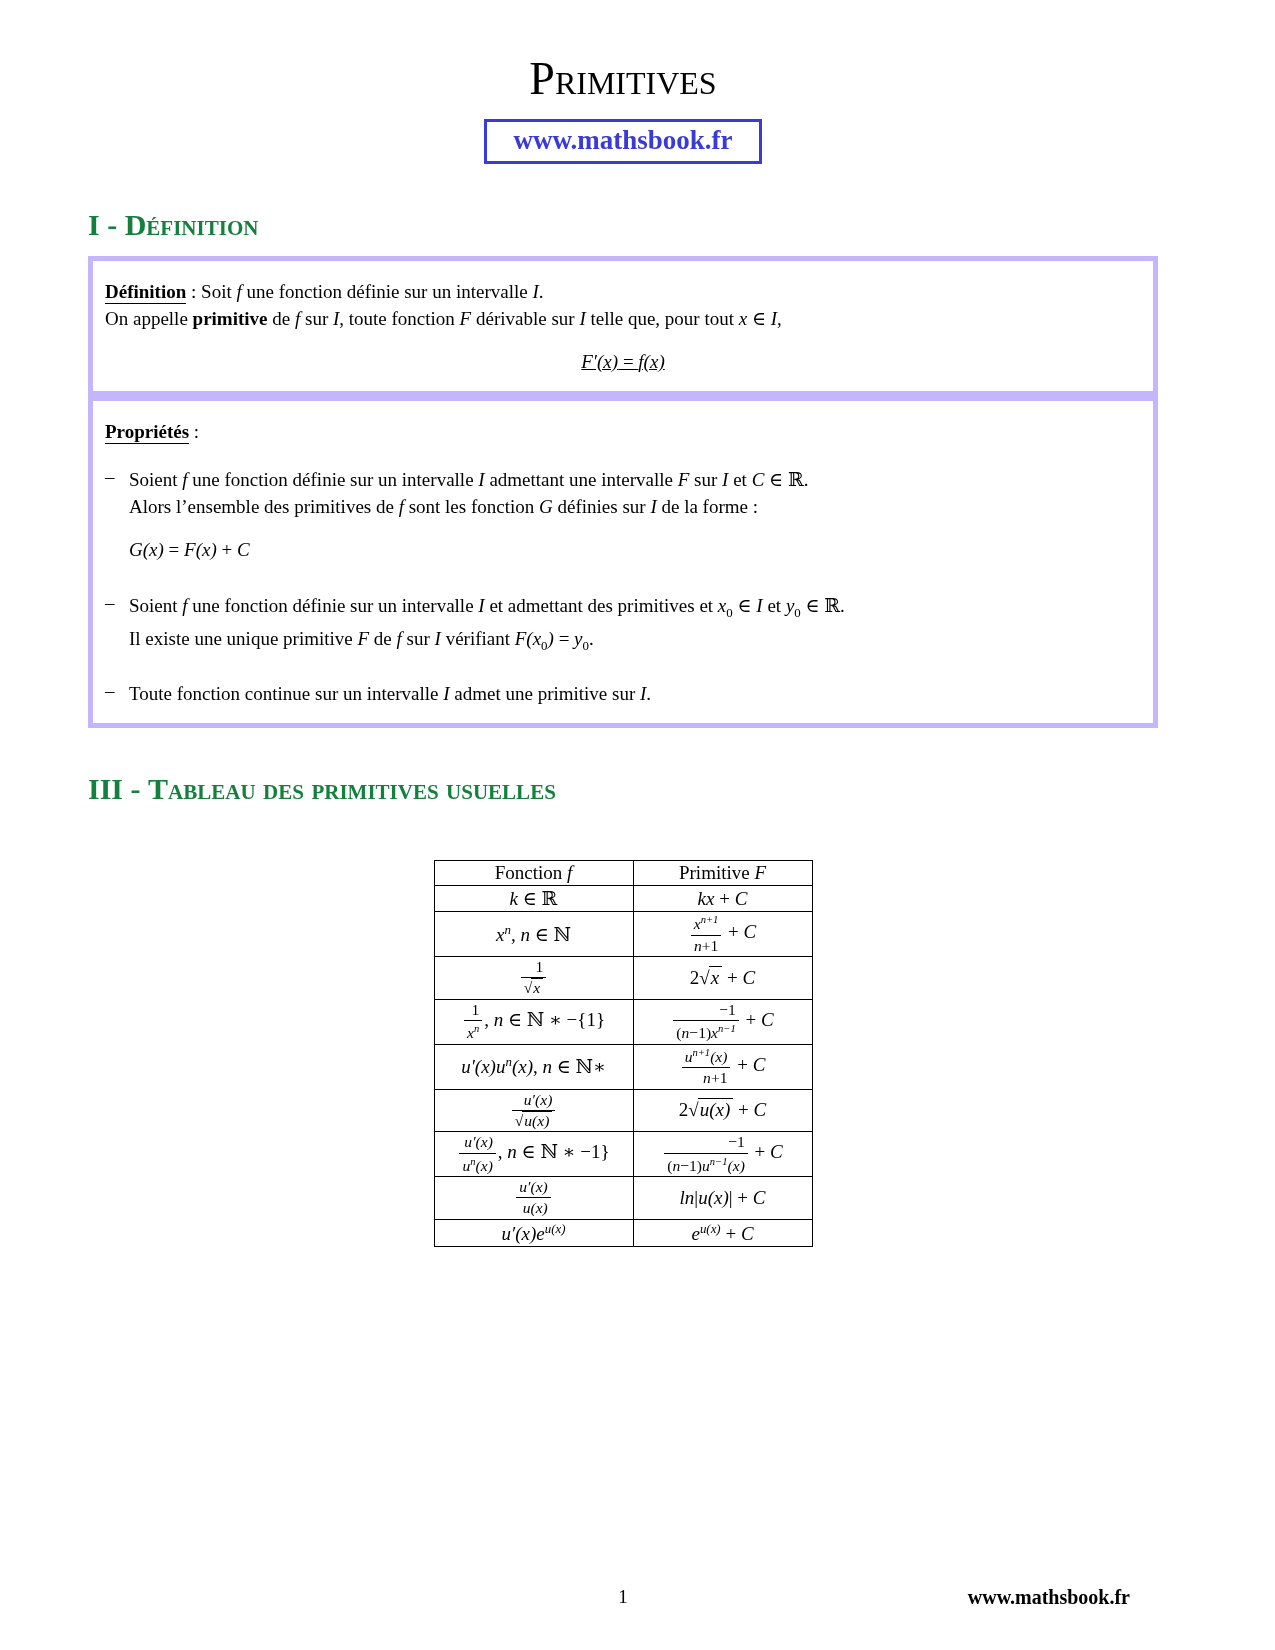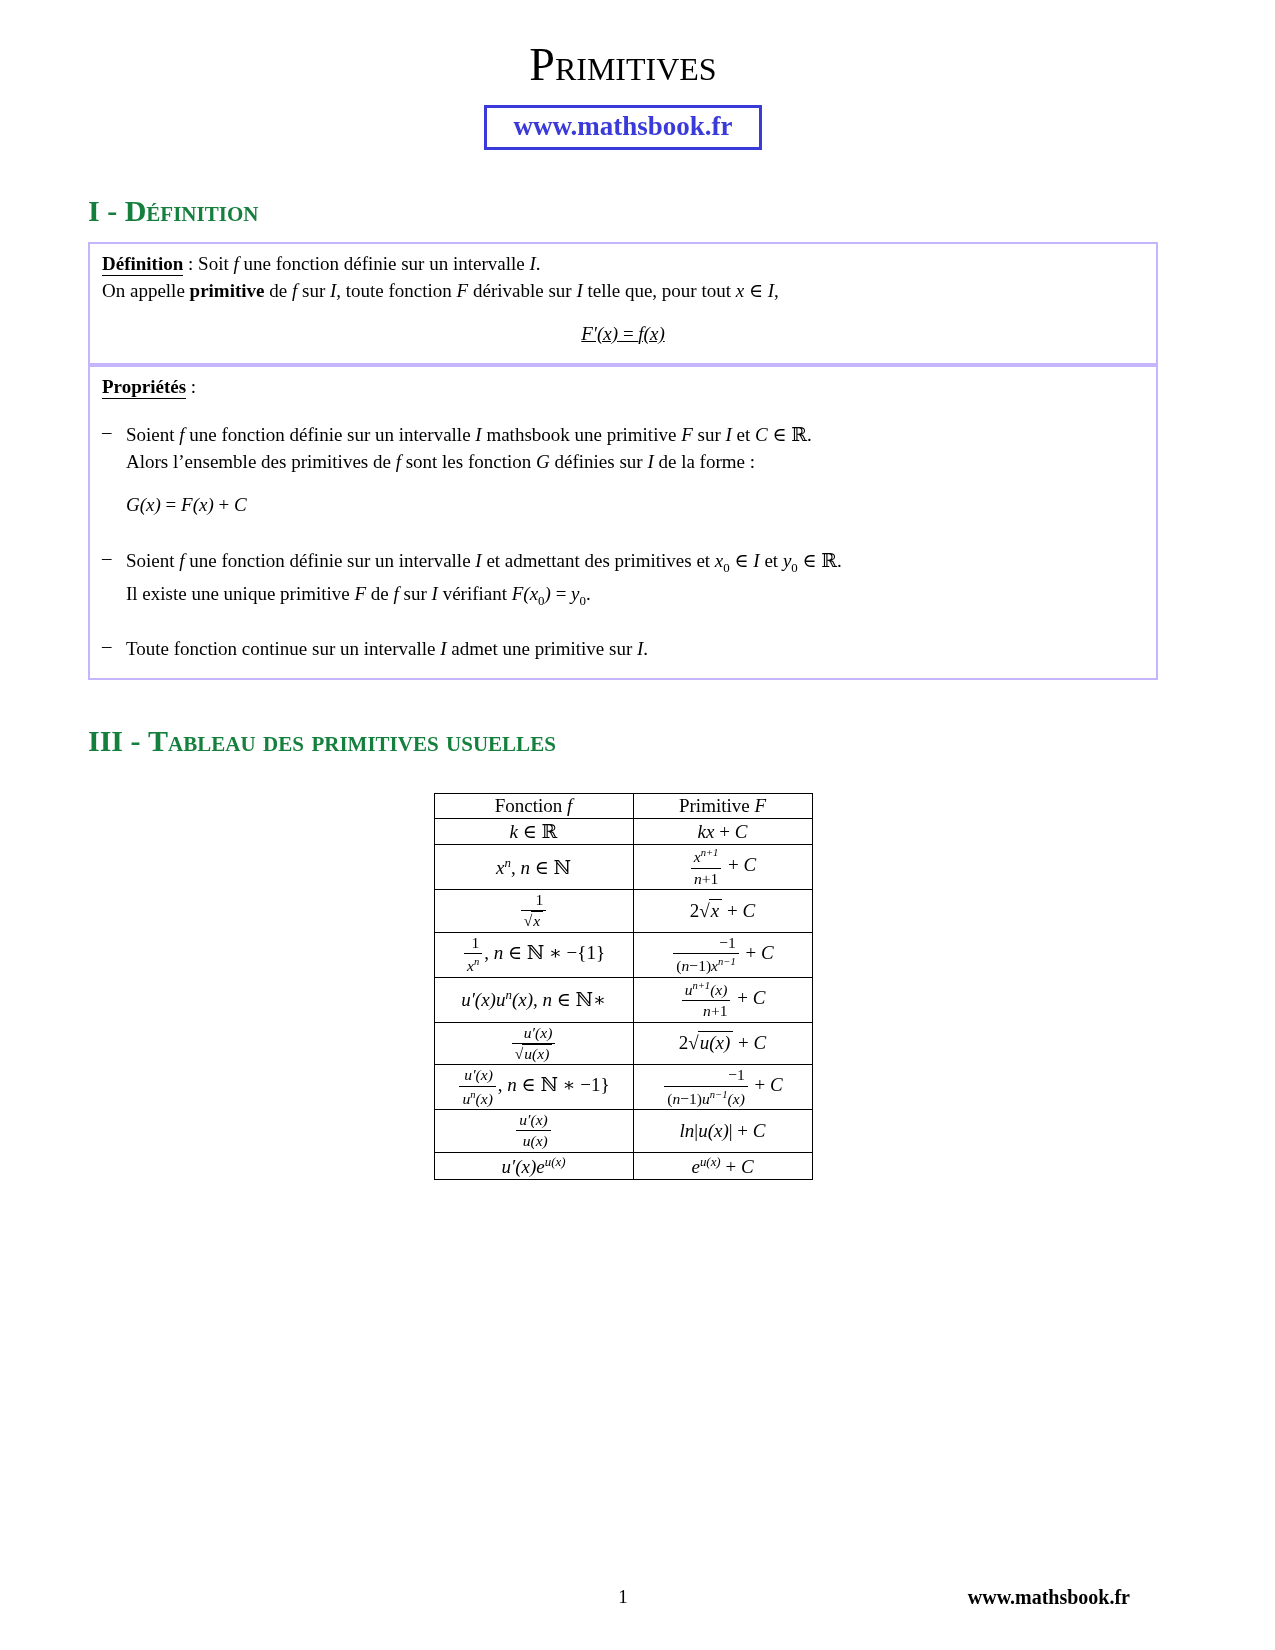--- a/index.html
+++ b/index.html
@@ -1,49 +1,49 @@
 <!DOCTYPE html>
 <html><head>
 <meta charset="utf-8">
 <style>
   html,body{margin:0;padding:0;background:#fff;}
   body{width:1275px;height:1650px;position:relative;
        font-family:"Liberation Serif","DejaVu Serif",serif;
        font-size:19px;color:#000;}
-  .content{position:absolute;left:88px;top:0;width:1070px;}
+  .content{position:absolute;left:88px;top:14px;width:1070px;}
   .title{text-align:center;font-variant:small-caps;font-weight:500;
          font-size:46px;line-height:1.08;margin:40px 0 0;}
   .badge{display:block;width:fit-content;margin:15px auto 0;
          border:3px solid #3a3ad9;padding:3px 26px 5px;
          font-weight:bold;font-size:27px;color:#3a3ad9;}
   .sec-heading{font-weight:bold;font-size:30px;color:#15803d;
                margin:44px 0 15px;line-height:1.1;}
   .sec-heading .sc{font-variant:small-caps;}
-  .tbox{border:2px solid #c4b5fd;padding:6px 12px 10px;}
+  .tbox{border:5px solid #c4b5fd;padding:17px 12px 10px;}
   .line{margin:0;line-height:27px;}
   .mb{font-weight:bold;}
   .mbu{font-weight:bold;border-bottom:1.5px solid #000;padding-bottom:1px;}
   .mi{font-style:italic;}
   .mr{font-style:normal;}
   .formula{text-align:center;margin:15px 0 4px;line-height:30px;text-decoration:underline;}
   .prop{display:flex;margin-top:21px;}
   .prop-dash{width:24px;flex:none;}
   .prop-body{flex:1;}
   .prop-formula{margin:15px 0 6px;line-height:30px;}
   sup.msup{font-size:0.68em;font-style:italic;}
   sub.msub{font-size:0.68em;font-style:normal;}
   .mfrac{display:inline-block;vertical-align:middle;text-align:right;
          margin:0 2px;line-height:1.05;}
   .mfrac>.num{display:block;font-size:0.82em;padding:1px 3px 2px;}
   .mfrac>.den{display:block;font-size:0.82em;border-top:1px solid #000;
               padding:2px 3px 1px;}
   .msqrt{display:inline-block;white-space:nowrap;}
   .msqrt>.rad{margin-right:-1px;}
   .msqrt>.rcand{border-top:1.5px solid #000;padding:0 3px 0 2px;}
-  table.ptable{border-collapse:collapse;margin:36px auto 0;}
+  table.ptable{border-collapse:collapse;margin:55px auto 0;}
   table.ptable th,table.ptable td{border:1px solid #000;text-align:center;
         font-weight:normal;padding:1px 10px;vertical-align:middle;}
   .col-f{width:178px;} .col-F{width:158px;}
   .footer{position:absolute;left:88px;top:1586px;width:1070px;height:30px;}
   .footer .pagenum{display:block;text-align:center;font-size:19px;}
   .footer .site{position:absolute;right:28px;top:0;font-weight:bold;font-size:20px;}
 </style>
 </head>
 <body>
 
@@ -61,21 +61,21 @@
     <p class="formula"><span class="mi">F′(x)</span><span class="mr"> = </span><span class="mi">f(x)</span></p>
   </div>
 
 
   <div class="tbox">
     <p class="line"><span class="mbu">Propriétés</span><span class="mr"> :</span></p>
 
     <div class="prop">
       <span class="prop-dash">–</span>
       <div class="prop-body">
-        <p class="line"><span class="mr">Soient </span><span class="mi">f</span><span class="mr"> une fonction définie sur un intervalle </span><span class="mi">I</span><span class="mr"> mathsbook une primitive </span><span class="mi">F</span><span class="mr"> sur </span><span class="mi">I</span><span class="mr"> et </span><span class="mi">C</span><span class="mr"> ∈ ℝ.</span></p>
+        <p class="line"><span class="mr">Soient </span><span class="mi">f</span><span class="mr"> une fonction définie sur un intervalle </span><span class="mi">I</span><span class="mr"> admettant une intervalle </span><span class="mi">F</span><span class="mr"> sur </span><span class="mi">I</span><span class="mr"> et </span><span class="mi">C</span><span class="mr"> ∈ ℝ.</span></p>
         <p class="line"><span class="mr">Alors l’ensemble des primitives de </span><span class="mi">f</span><span class="mr"> sont les fonction </span><span class="mi">G</span><span class="mr"> définies sur </span><span class="mi">I</span><span class="mr"> de la forme :</span></p>
         <p class="prop-formula"><span class="mi">G(x)</span><span class="mr"> = </span><span class="mi">F(x)</span><span class="mr"> + </span><span class="mi">C</span></p>
       </div>
     </div>
 
     <div class="prop">
       <span class="prop-dash">–</span>
       <div class="prop-body">
         <p class="line"><span class="mr">Soient </span><span class="mi">f</span><span class="mr"> une fonction définie sur un intervalle </span><span class="mi">I</span><span class="mr"> et admettant des primitives et </span><span class="mi">x</span><sub class="msub">0</sub><span class="mr"> ∈ </span><span class="mi">I</span><span class="mr"> et </span><span class="mi">y</span><sub class="msub">0</sub><span class="mr"> ∈ ℝ.</span></p>
         <p class="line"><span class="mr">Il existe une unique primitive </span><span class="mi">F</span><span class="mr"> de </span><span class="mi">f</span><span class="mr"> sur </span><span class="mi">I</span><span class="mr"> vérifiant </span><span class="mi">F(x</span><sub class="msub">0</sub><span class="mi">)</span><span class="mr"> = </span><span class="mi">y</span><sub class="msub">0</sub><span class="mr">.</span></p>

